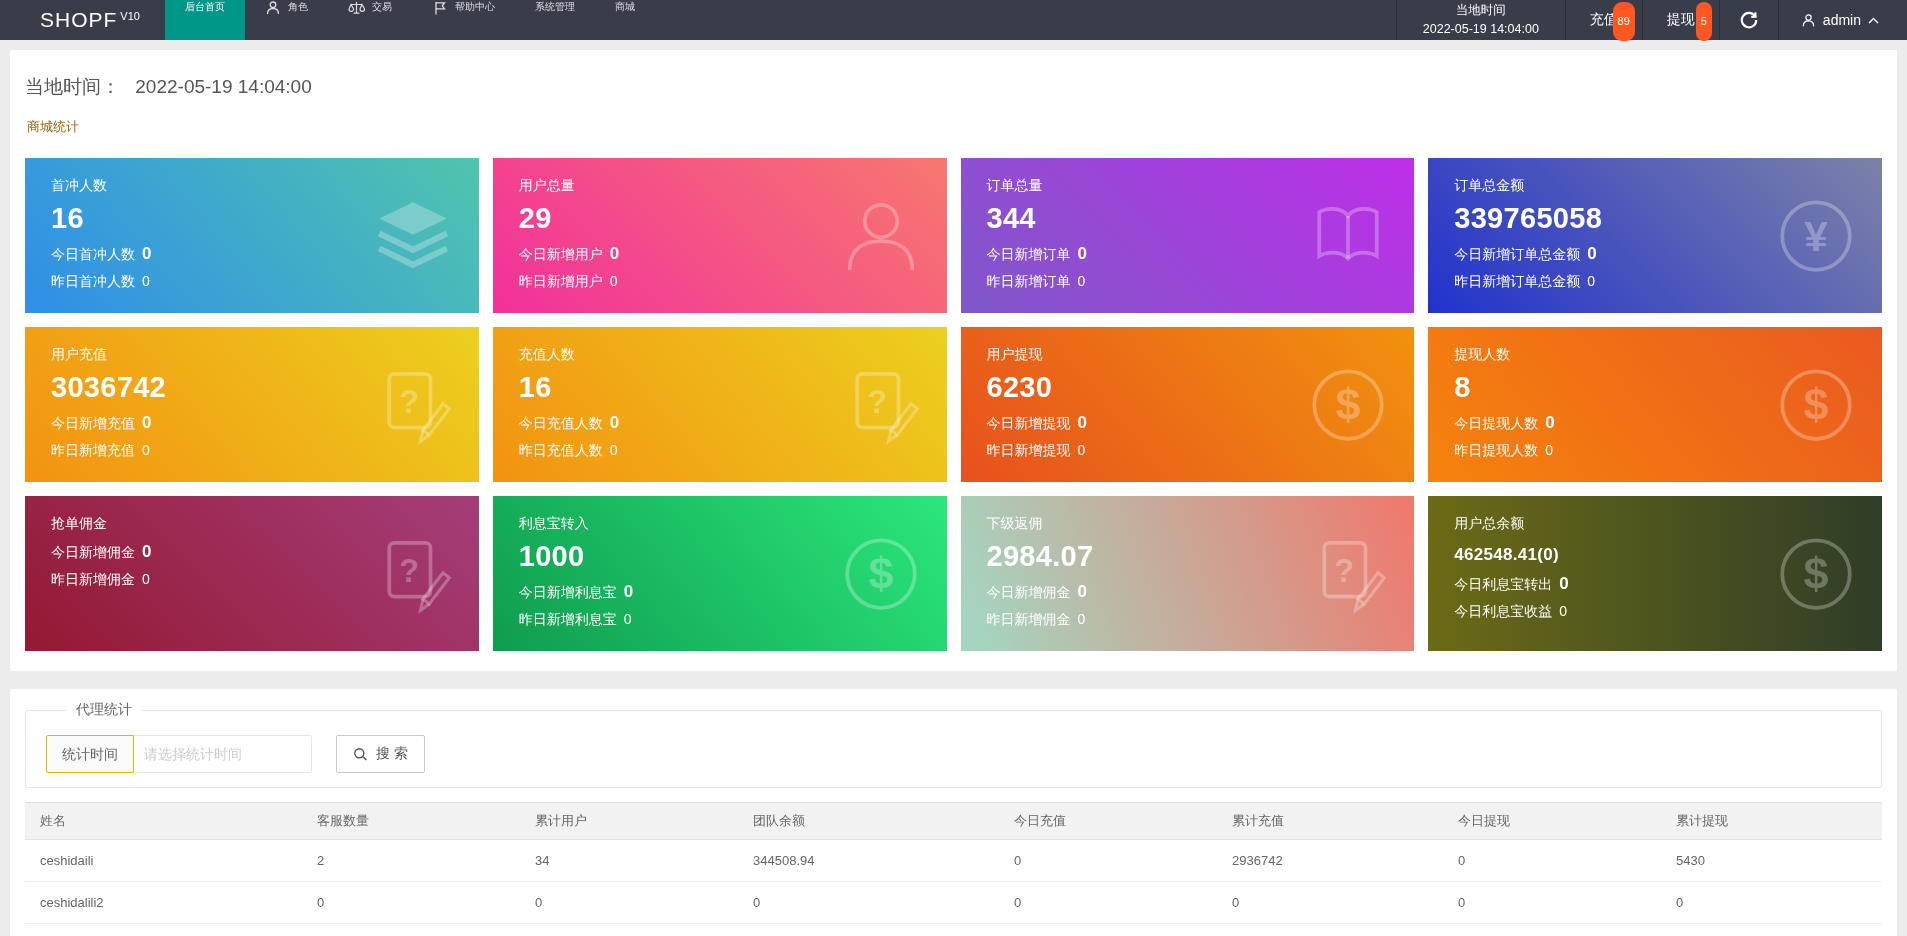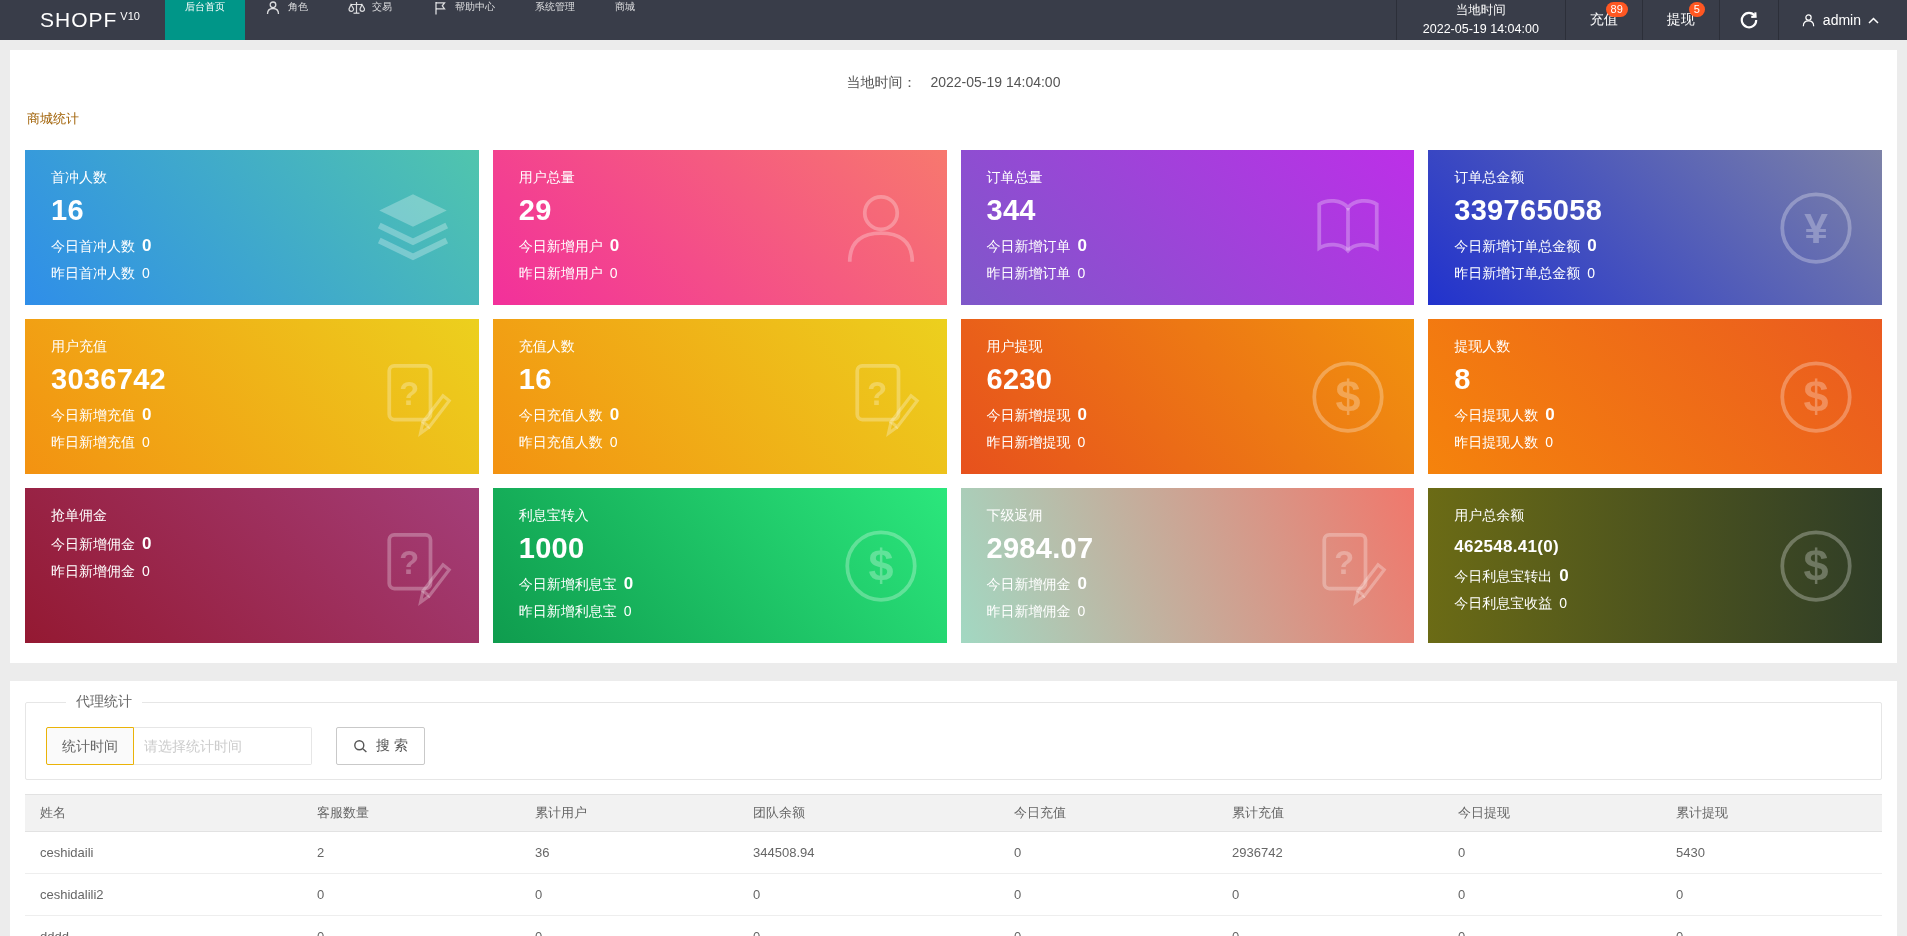--- a/index.html
+++ b/index.html
@@ -33,31 +33,31 @@
   .nav-right > div { border-left: 1px solid rgba(0,0,0,0.22); }
   .time-block {
     display: flex; flex-direction: column; justify-content: center; align-items: center;
     padding: 0 26px; font-size: 12.5px; line-height: 1.55; color: #fff;
   }
   .nav-action {
     position: relative; display: flex; align-items: center; padding: 0 24px;
     font-size: 14px; color: #fff; cursor: pointer;
   }
   .badge {
-    position: absolute; top: 2px; right: 14px; background: #FF5722; color: #fff;
-    border-radius: 9px; font-size: 11px; line-height: 15px; padding: 0 5px; min-width: 16px;
+    position: absolute; top: 2px; right: 7px; background: #FF5722; color: #fff;
+    border-radius: 9px; font-size: 11px; line-height: 15px; padding: 12px 5px; min-width: 16px;
     text-align: center;
   }
   .refresh-block { display: flex; align-items: center; padding: 0 20px; cursor: pointer; }
   .user-block { display: flex; align-items: center; gap: 7px; padding: 0 28px 0 22px; cursor: pointer; font-size: 14px; }
 
   
   .panel { background: #fff; margin: 0 10px; }
   .panel1 { margin-top: 10px; padding: 10px 15px 20px; }
-  .time-line { text-align: center; padding: 14px 0 18px; font-size: 14px; color: #555; }
+  .time-line { text-align: left; padding: 14px 0 18px; font-size: 19px; color: #555; }
   .time-line .t-label { color: #555; margin-right: 10px; }
   .section-label { font-size: 13px; color: #a16207; margin: 0 0 22px 2px; }
 
   
   .cards { display: grid; grid-template-columns: repeat(4, 1fr); gap: 14px; }
   .card {
     position: relative; height: 155px; padding: 19px 26px; color: #fff; overflow: hidden;
     background: #888;
   }
   .card-title { font-size: 14px; }
@@ -447,21 +447,21 @@
         <th>今日充值</th>
         <th>累计充值</th>
         <th>今日提现</th>
         <th>累计提现</th>
       </tr>
     </thead>
     <tbody>
       <tr>
         <td>ceshidaili</td>
         <td>2</td>
-        <td>36</td>
+        <td>34</td>
         <td>344508.94</td>
         <td>0</td>
         <td>2936742</td>
         <td>0</td>
         <td>5430</td>
       </tr>
       <tr>
         <td>ceshidalili2</td>
         <td>0</td>
         <td>0</td>

